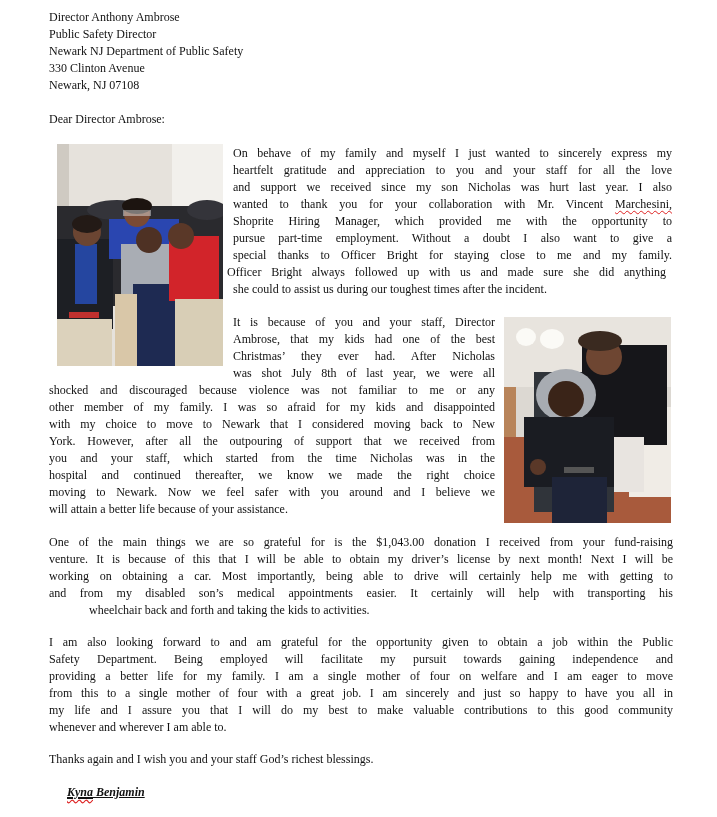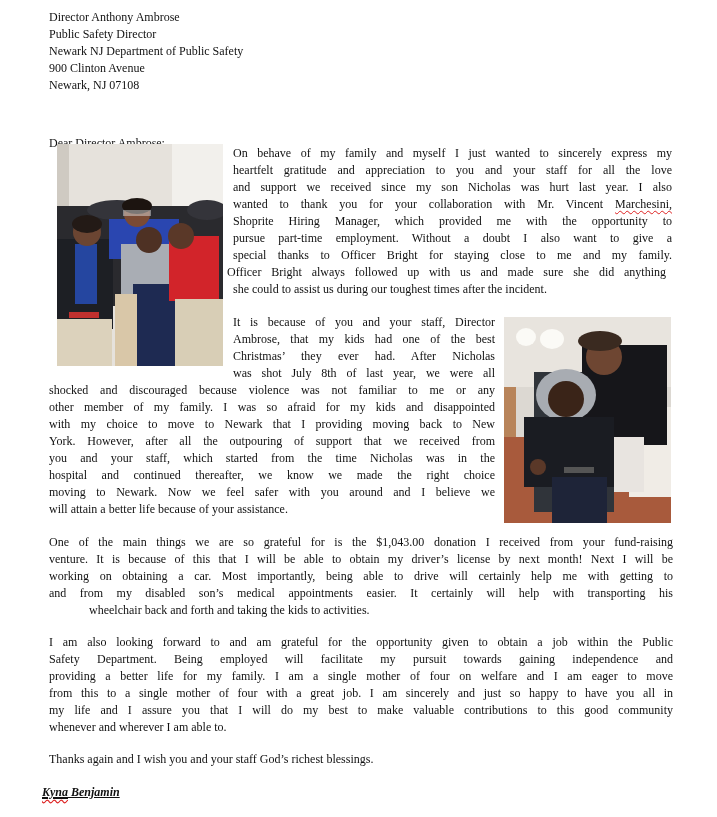--- a/index.html
+++ b/index.html
@@ -12,25 +12,25 @@
   .photo { position: absolute; overflow: hidden; }
   .photo svg { display: block; width: 100%; height: 100%; }
 </style>
 </head>
 <body>
 
 <div>
   <div class="line" style="left:49px; top:9px;">Director Anthony Ambrose</div>
   <div class="line" style="left:49px; top:26px;">Public Safety Director</div>
   <div class="line" style="left:49px; top:43px;">Newark NJ Department of Public Safety</div>
-  <div class="line" style="left:49px; top:60px;">900 Clinton Avenue</div>
+  <div class="line" style="left:49px; top:60px;">330 Clinton Avenue</div>
   <div class="line" style="left:49px; top:77px;">Newark, NJ 07108</div>
 </div>
 
-<div class="line" style="left:49px; top:111px;margin-top:24px;">Dear Director Ambrose:</div>
+<div class="line" style="left:49px; top:111px;">Dear Director Ambrose:</div>
 
 <div class="photo" style="left:57px; top:144px; width:166px; height:222px;">
   <svg viewBox="0 0 166 222" preserveAspectRatio="none">
     <rect x="0" y="0" width="166" height="222" fill="#e6e2dc"></rect>
     <rect x="0" y="0" width="12" height="80" fill="#cfcac2"></rect>
     <rect x="115" y="0" width="51" height="70" fill="#f2f0ec"></rect>
     <rect x="0" y="62" width="166" height="100" fill="#2a2a2e"></rect>
     <ellipse cx="60" cy="66" rx="30" ry="10" fill="#34343a"></ellipse>
     <ellipse cx="150" cy="66" rx="20" ry="10" fill="#34343a"></ellipse>
     <rect x="0" y="95" width="56" height="90" fill="#1d1f24"></rect>
@@ -88,21 +88,21 @@
   </svg>
 </div>
 
 <div>
   <div class="line just" style="left:233px; top:314px; width:262px;">It is because of you and your staff, Director</div>
   <div class="line just" style="left:233px; top:331px; width:262px;">Ambrose, that my kids had one of the best</div>
   <div class="line just" style="left:233px; top:348px; width:262px;">Christmas’ they ever had. After Nicholas</div>
   <div class="line just" style="left:233px; top:365px; width:262px;">was shot July 8th of last year, we were all</div>
   <div class="line just" style="left:49px; top:382px; width:446px;">shocked and discouraged because violence was not familiar to me or any</div>
   <div class="line just" style="left:49px; top:399px; width:446px;">other member of my family. I was so afraid for my kids and disappointed</div>
-  <div class="line just" style="left:49px; top:416px; width:446px;">with my choice to move to Newark that I providing moving back to New</div>
+  <div class="line just" style="left:49px; top:416px; width:446px;">with my choice to move to Newark that I considered moving back to New</div>
   <div class="line just" style="left:49px; top:433px; width:446px;">York. However, after all the outpouring of support that we received from</div>
   <div class="line just" style="left:49px; top:450px; width:446px;">you and your staff, which started from the time Nicholas was in the</div>
   <div class="line just" style="left:49px; top:467px; width:446px;">hospital and continued thereafter, we know we made the right choice</div>
   <div class="line just" style="left:49px; top:484px; width:446px;">moving to Newark. Now we feel safer with you around and I believe we</div>
   <div class="line" style="left:49px; top:501px;">will attain a better life because of your assistance.</div>
 </div>
 
 <div>
   <div class="line just" style="left:49px; top:534px; width:624px;">One of the main things we are so grateful for is the $1,043.00 donation I received from your fund-raising</div>
   <div class="line just" style="left:49px; top:551px; width:624px;">venture. It is because of this that I will be able to obtain my driver’s license by next month! Next I will be</div>
@@ -115,13 +115,13 @@
   <div class="line just" style="left:49px; top:634px; width:624px;">I am also looking forward to and am grateful for the opportunity given to obtain a job within the Public</div>
   <div class="line just" style="left:49px; top:651px; width:624px;">Safety Department. Being employed will facilitate my pursuit towards gaining independence and</div>
   <div class="line just" style="left:49px; top:668px; width:624px;">providing a better life for my family. I am a single mother of four on welfare and I am eager to move</div>
   <div class="line just" style="left:49px; top:685px; width:624px;">from this to a single mother of four with a great job. I am sincerely and just so happy to have you all in</div>
   <div class="line just" style="left:49px; top:702px; width:624px;">my life and I assure you that I will do my best to make valuable contributions to this good community</div>
   <div class="line" style="left:49px; top:719px;">whenever and wherever I am able to.</div>
 </div>
 
 <div class="line" style="left:49px; top:751px;">Thanks again and I wish you and your staff God’s richest blessings.</div>
 
-<div class="line sig" style="left:42px; top:784px;"><span class="spell" style="text-decoration: underline; text-decoration-color:#111;"><span style="text-decoration: underline wavy #d22; text-underline-offset:3px;">Kyna</span></span><span> Benjamin</span></div>
+<div class="line sig" style="left:67px; top:784px;"><span class="spell" style="text-decoration: underline; text-decoration-color:#111;"><span style="text-decoration: underline wavy #d22; text-underline-offset:3px;">Kyna</span></span><span> Benjamin</span></div>
 
 </body></html>

